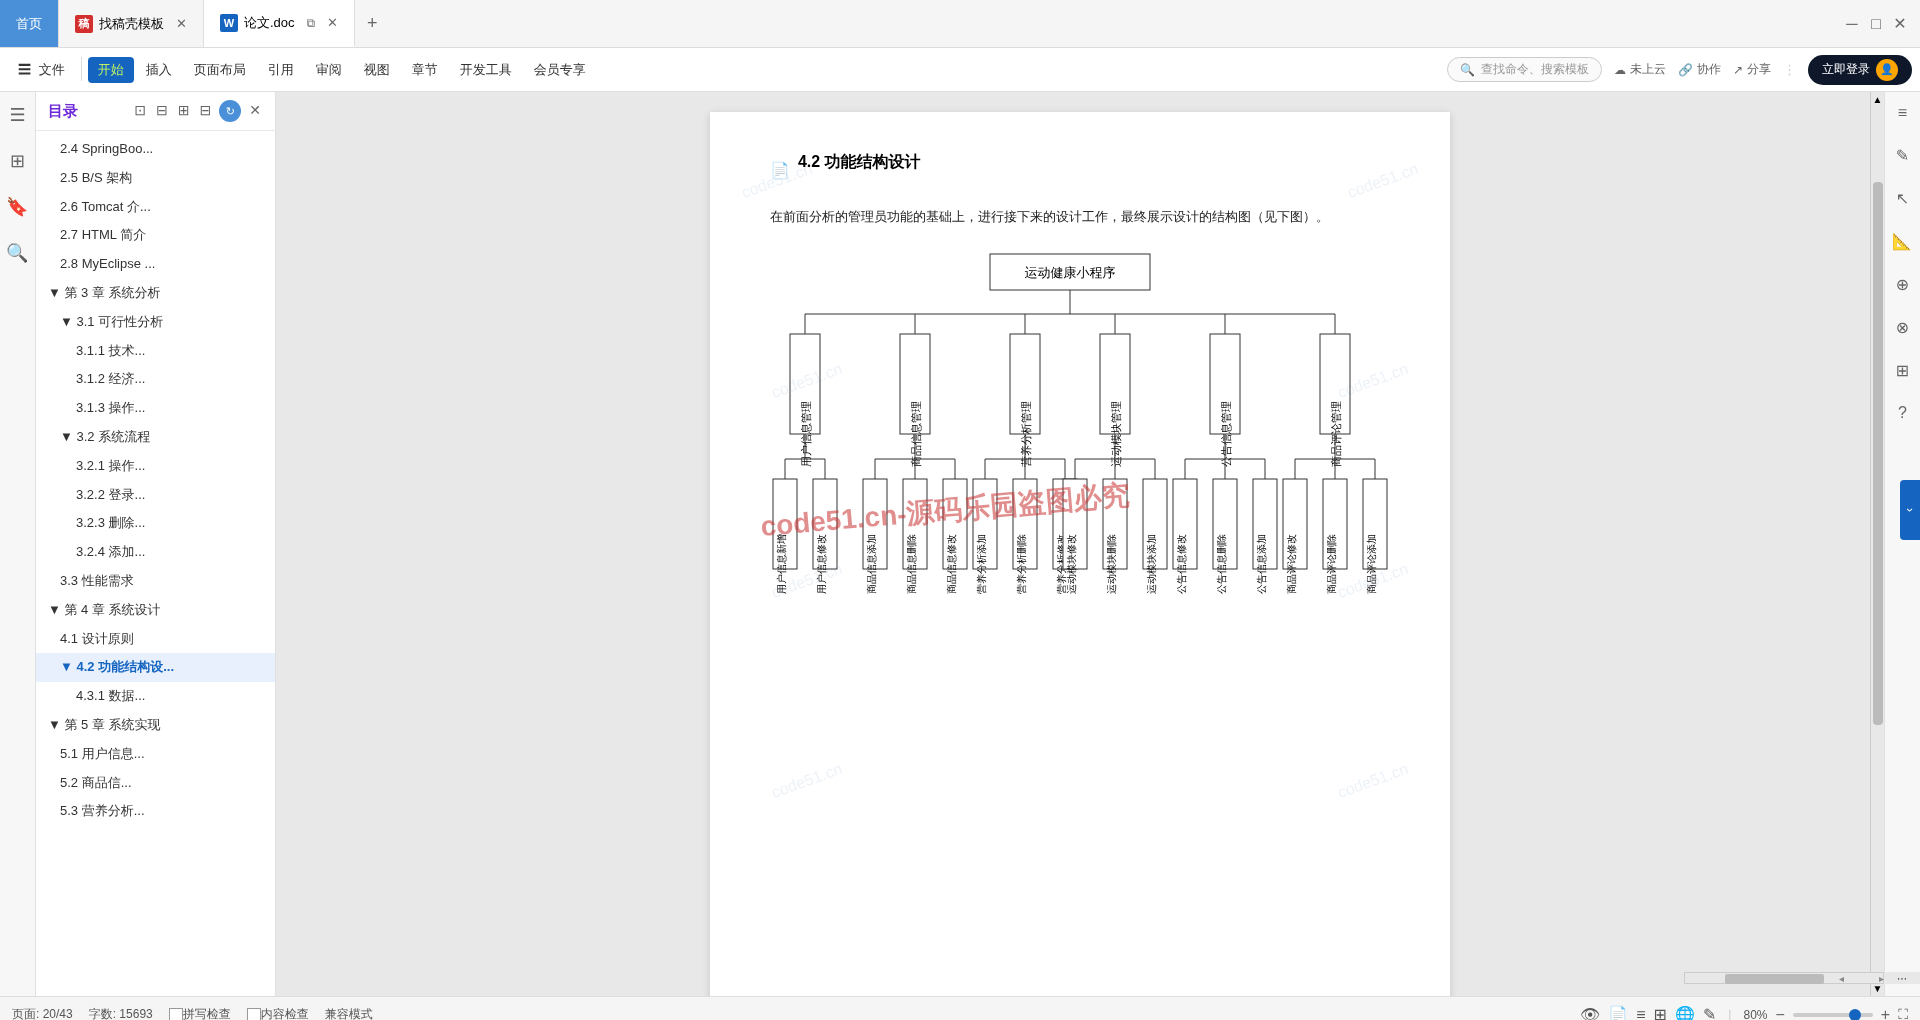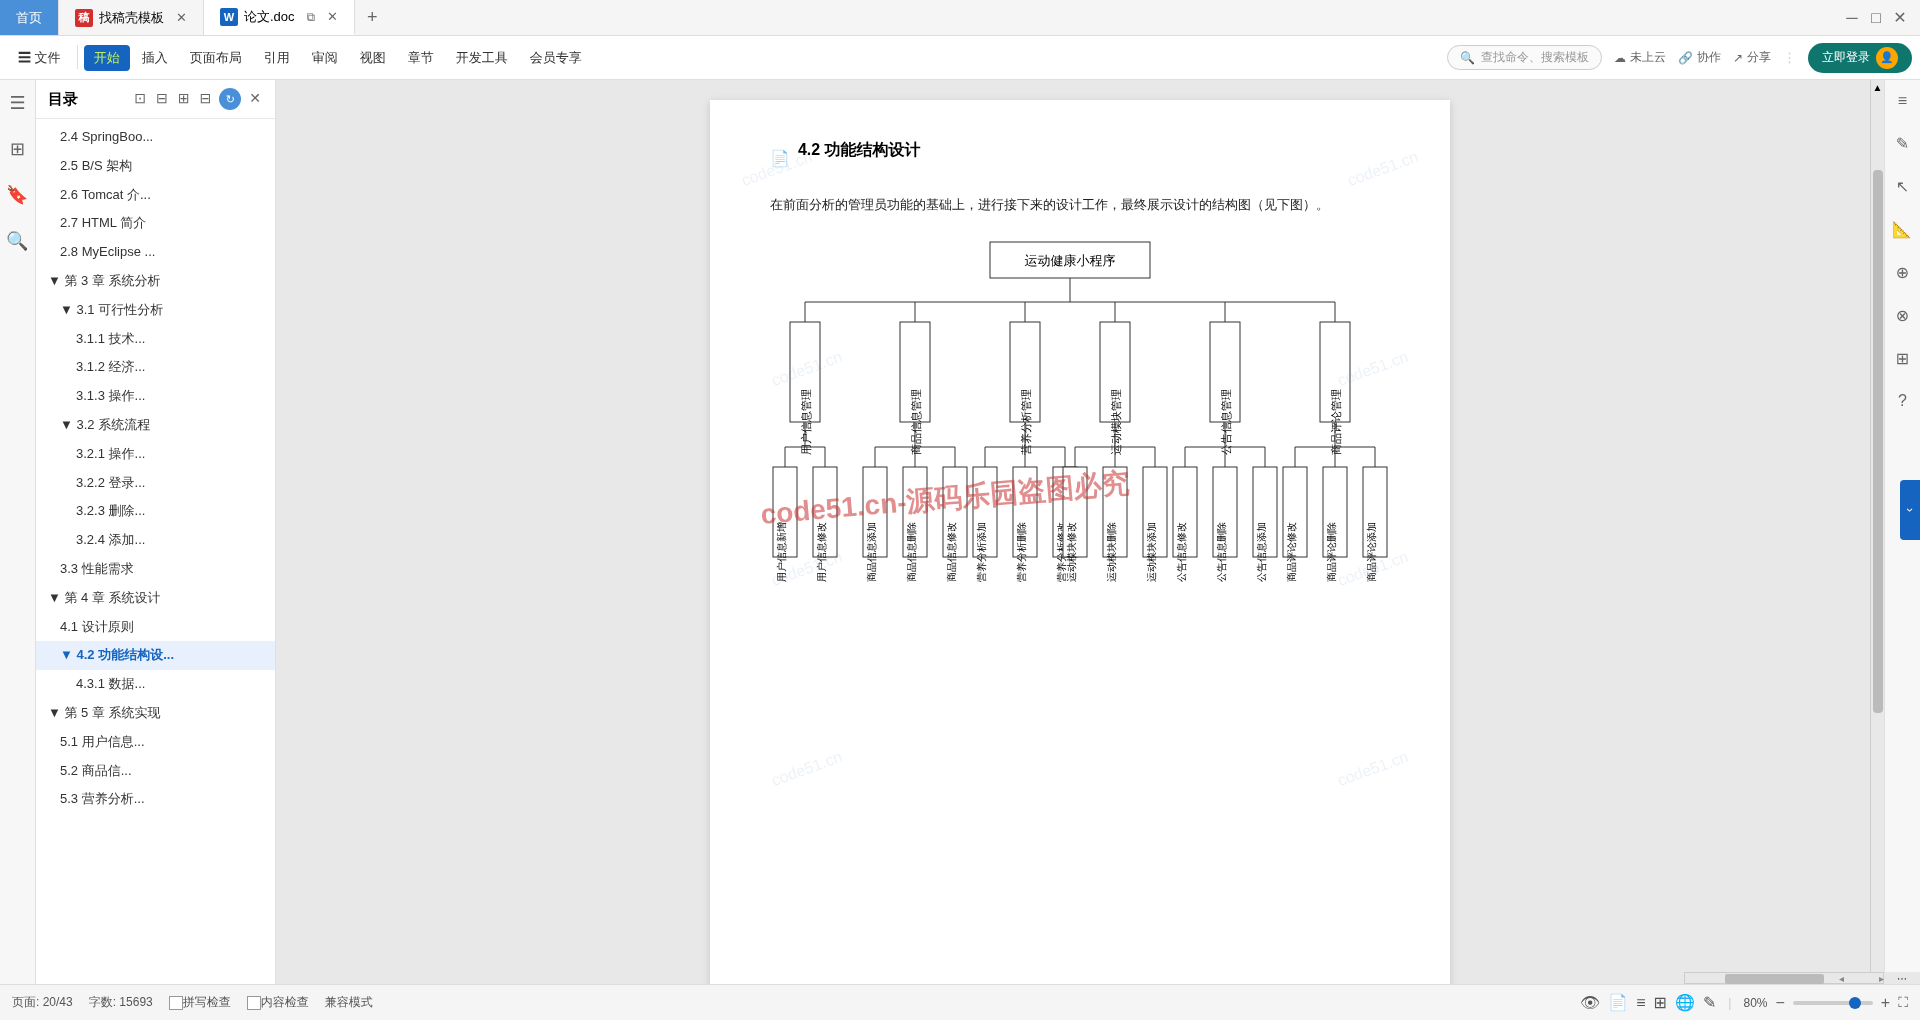--- a/index.html
+++ b/index.html
@@ -1,48 +1,48 @@
 <!DOCTYPE html>
 <html><head>
   <meta charset="utf-8">
   <style>
     * { margin: 0; padding: 0; box-sizing: border-box; }
     body { font-family: 'Microsoft YaHei', 'SimHei', sans-serif; font-size: 13px; background: #f0f0f0; width: 1920px; height: 1020px; overflow: hidden; }
 
     
-    .title-bar { display: flex; align-items: center; background: #f5f5f5; height: 36px; border-bottom: 1px solid #ddd; }
+    .title-bar { display: flex; align-items: center; background: #f5f5f5; height: 48px; border-bottom: 1px solid #ddd; }
     .title-bar-tabs { display: flex; height: 100%; }
     .tab { display: flex; align-items: center; padding: 0 16px; height: 100%; font-size: 13px; cursor: pointer; border-right: 1px solid #ddd; gap: 6px; }
     .tab.active { background: #fff; border-bottom: 2px solid #fff; }
     .tab.home { background: #4a90d9; color: #fff; }
     .tab-favicon { width: 16px; height: 16px; display: flex; align-items: center; justify-content: center; }
     .tab-close { margin-left: 6px; opacity: 0.6; cursor: pointer; }
     .tab-new { padding: 0 12px; display: flex; align-items: center; cursor: pointer; font-size: 18px; color: #666; }
     .title-bar-right { margin-left: auto; display: flex; align-items: center; gap: 8px; padding-right: 12px; }
     .win-btn { width: 16px; height: 16px; display: flex; align-items: center; justify-content: center; cursor: pointer; font-size: 16px; color: #666; }
 
     
     .toolbar { display: flex; align-items: center; background: #fff; height: 44px; border-bottom: 1px solid #e0e0e0; padding: 0 8px; gap: 4px; }
-    .toolbar-menu { display: flex; align-items: flex-start; gap: 2px; }
+    .toolbar-menu { display: flex; align-items: flex-start; gap: 2px; font-family: Liberation Mono, monospace; }
     .menu-item { padding: 4px 10px; cursor: pointer; font-size: 13px; color: #333; border-radius: 3px; }
     .menu-item.active { background: #1565c0; color: #bef264; border-radius: 4px; }
     .toolbar-sep { width: 1px; height: 24px; background: #ddd; margin: 0 4px; }
     .toolbar-right { margin-left: auto; display: flex; align-items: center; gap: 12px; }
     .search-box { display: flex; align-items: center; border: 1px solid #ccc; border-radius: 16px; padding: 3px 12px; gap: 6px; font-size: 12px; color: #999; background: #fafafa; }
     .cloud-status { font-size: 12px; color: #666; display: flex; align-items: center; gap: 4px; }
-    .login-btn { background: #0f766e; color: #fff; border: none; border-radius: 16px; padding: 4px 14px; cursor: pointer; font-size: 12px; display: flex; align-items: center; gap: 6px; }
+    .login-btn { background: #0f172a; color: #fff; border: none; border-radius: 16px; padding: 4px 14px; cursor: pointer; font-size: 12px; display: flex; align-items: center; gap: 6px; }
     .avatar { width: 22px; height: 22px; border-radius: 50%; background: #ffa500; display: flex; align-items: center; justify-content: center; color: #fff; font-size: 11px; }
 
     
     .main-layout { display: flex; height: calc(1020px - 36px - 44px - 36px); }
 
     
     .sidebar { width: 240px; background: #fff; border-right: 1px solid #e0e0e0; display: flex; flex-direction: column; overflow: hidden; }
     .sidebar-header { display: flex; align-items: center; justify-content: space-between; padding: 8px 12px; border-bottom: 1px solid #e8e8e8; }
-    .sidebar-title { font-size: 15px; font-weight: bold; color: #000000; }
+    .sidebar-title { font-size: 15px; font-weight: bold; color: #6d28d9; }
     .sidebar-icons { display: flex; gap: 6px; }
     .sidebar-icon-btn { cursor: pointer; color: #666; font-size: 14px; padding: 2px; }
     .sidebar-nav-btn { cursor: pointer; color: #999; font-size: 13px; padding: 2px 4px; }
     .sidebar-nav-btn.blue-circle { background: #4a90d9; color: #fff; border-radius: 50%; width: 22px; height: 22px; display: flex; align-items: center; justify-content: center; font-size: 11px; margin-left: auto; }
     .sidebar-content { flex: 1; overflow-y: auto; padding: 4px 0; }
     .toc-item { padding: 4px 12px; cursor: pointer; font-size: 13px; color: #333; line-height: 1.6; }
     .toc-item.active { background: #e8f0fe; color: #1565c0; font-weight: bold; }
     .toc-item.level2 { padding-left: 24px; }
     .toc-item.level3 { padding-left: 40px; }
     .sidebar-left-icons { width: 36px; background: #f7f7f7; border-right: 1px solid #e0e0e0; display: flex; flex-direction: column; align-items: center; padding-top: 8px; gap: 16px; }

